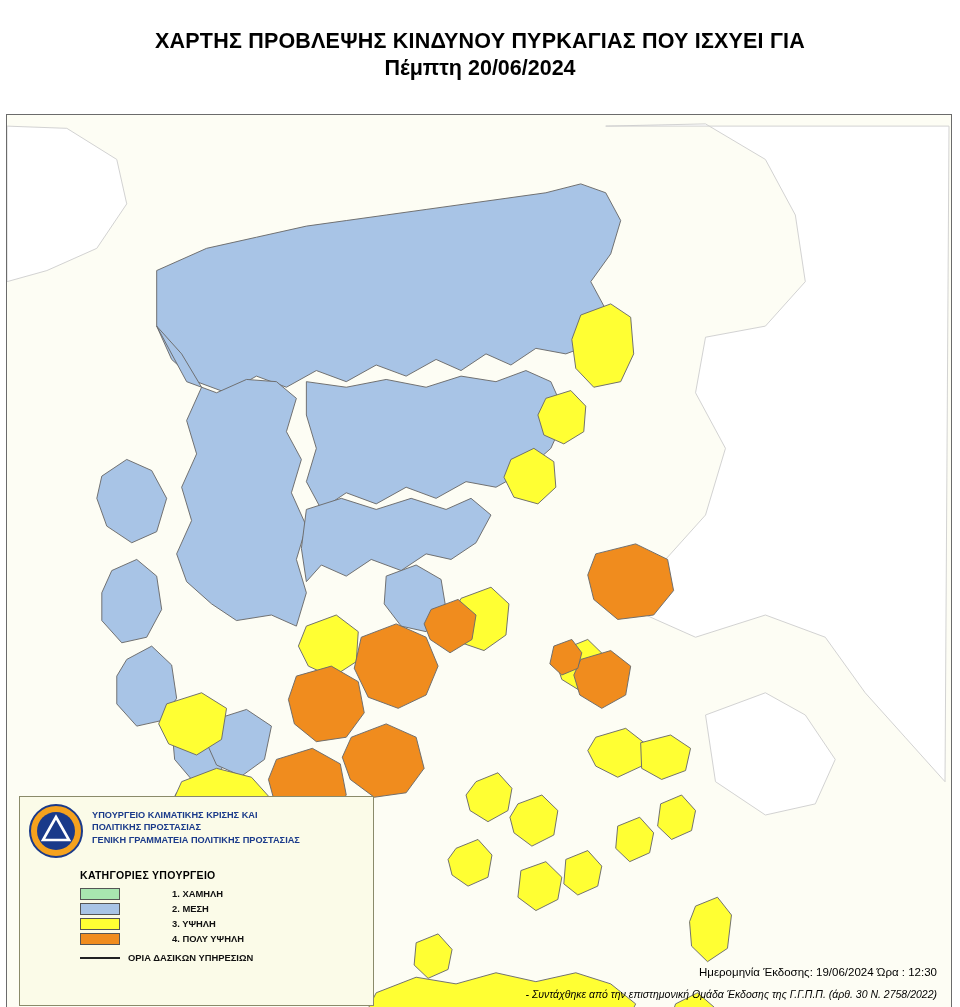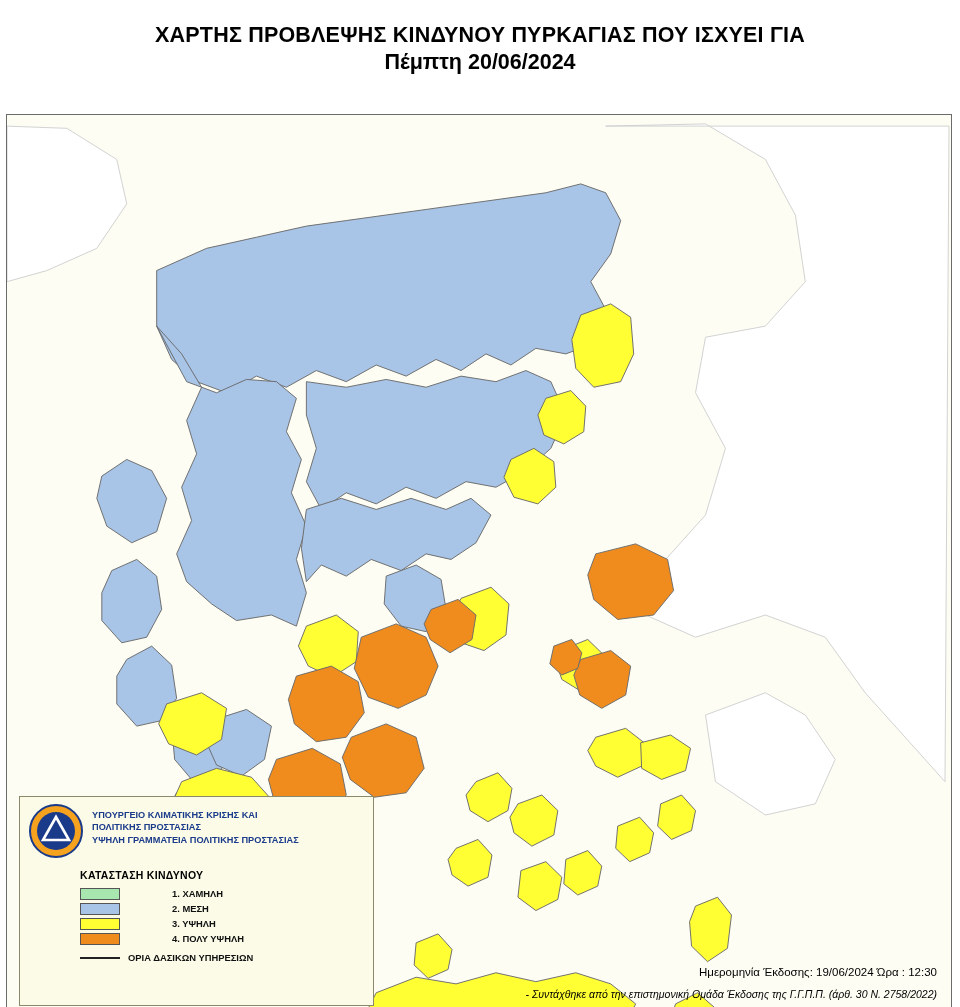--- a/index.html
+++ b/index.html
@@ -16,21 +16,21 @@
     overflow: hidden;
   }
   #page {
     position: relative;
     width: 960px;
     height: 1007px;
   }
   
   .title-block {
     text-align: center;
-    padding-top: 22px;
+    padding-top: 28px;
   }
   .title-line1 {
     font-size: 21.5px;
     font-weight: bold;
     letter-spacing: 0.2px;
     line-height: 1.25;
   }
   .title-line2 {
     font-size: 21.5px;
     font-weight: bold;
@@ -235,25 +235,25 @@
         <div class="emblem">
           <svg viewBox="0 0 56 56" width="56" height="56" aria-hidden="true">
             <circle cx="28" cy="28" r="26" fill="#f5a21e" stroke="#1a3a8a" stroke-width="2"></circle>
             <circle cx="28" cy="28" r="19" fill="#1a3a8a"></circle>
             <polygon points="28,14 41,37 15,37" fill="none" stroke="#ffffff" stroke-width="2.6"></polygon>
           </svg>
         </div>
         <div class="ministry">
           <div>ΥΠΟΥΡΓΕΙΟ  ΚΛΙΜΑΤΙΚΗΣ ΚΡΙΣΗΣ ΚΑΙ</div>
           <div>ΠΟΛΙΤΙΚΗΣ ΠΡΟΣΤΑΣΙΑΣ</div>
-          <div>ΥΨΗΛΗ ΓΡΑΜΜΑΤΕΙΑ ΠΟΛΙΤΙΚΗΣ ΠΡΟΣΤΑΣΙΑΣ</div>
+          <div>ΓΕΝΙΚΗ ΓΡΑΜΜΑΤΕΙΑ ΠΟΛΙΤΙΚΗΣ ΠΡΟΣΤΑΣΙΑΣ</div>
         </div>
       </div>
 
-      <div class="legend-title">ΚΑΤΑΣΤΑΣΗ ΚΙΝΔΥΝΟΥ</div>
+      <div class="legend-title">ΚΑΤΗΓΟΡΙΕΣ ΥΠΟΥΡΓΕΙΟ</div>
 
       <div class="legend-rows">
         <div class="legend-row">
           <span class="swatch" style="background:#a8e6b0"></span>
           <span class="legend-label">1. ΧΑΜΗΛΗ</span>
         </div>
         <div class="legend-row">
           <span class="swatch" style="background:#a8c4e6"></span>
           <span class="legend-label">2. ΜΕΣΗ</span>
         </div>

